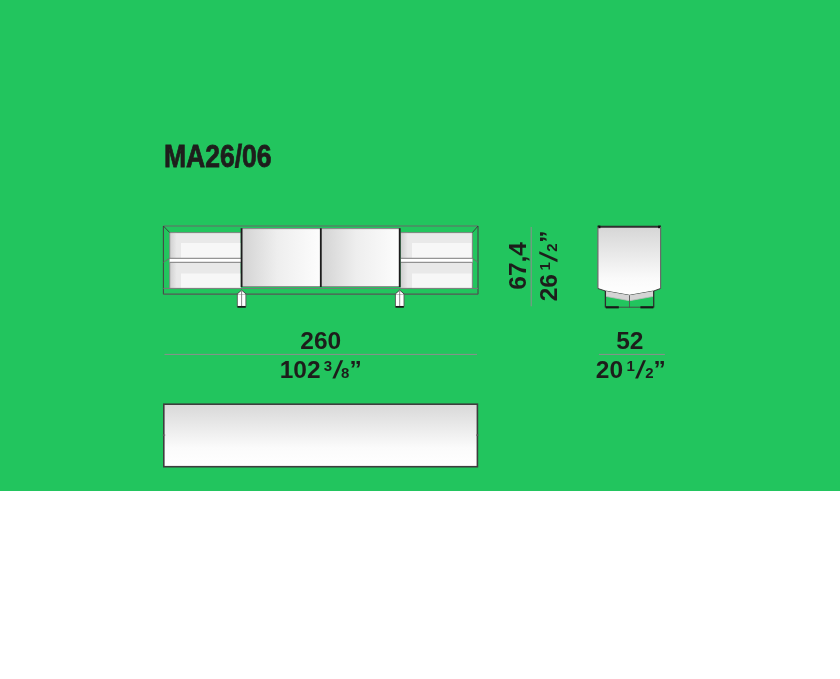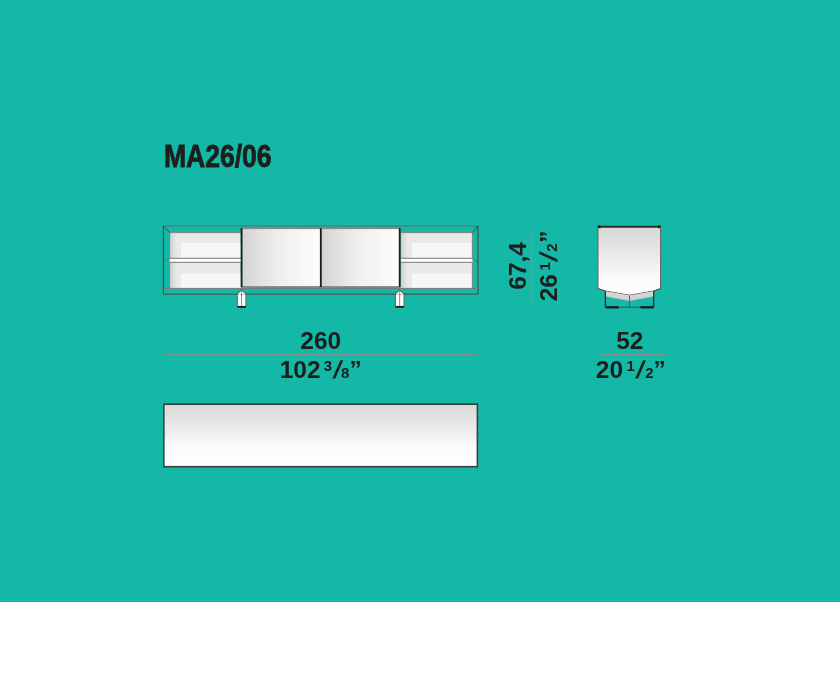--- a/index.html
+++ b/index.html
@@ -1,16 +1,16 @@
 <!DOCTYPE html>
 <html><head>
 <meta charset="utf-8">
 <style>
   html,body{margin:0;padding:0;background:#ffffff;}
-  .page{position:relative;width:840px;height:602px;background:#14b8a6;overflow:hidden;
+  .page{position:relative;width:840px;height:491px;background:#22c55e;overflow:hidden;
         font-family:"Liberation Sans",sans-serif;}
 </style>
 </head>
 <body>
 <div class="page">
 <svg width="840" height="679" viewBox="0 0 840 679" xmlns="http://www.w3.org/2000/svg">
 <defs>
   <linearGradient id="doorG" x1="0" y1="0" x2="1" y2="0">
     <stop offset="0" stop-color="#d3d3d3"></stop>
     <stop offset="0.45" stop-color="#eeeeee"></stop>

